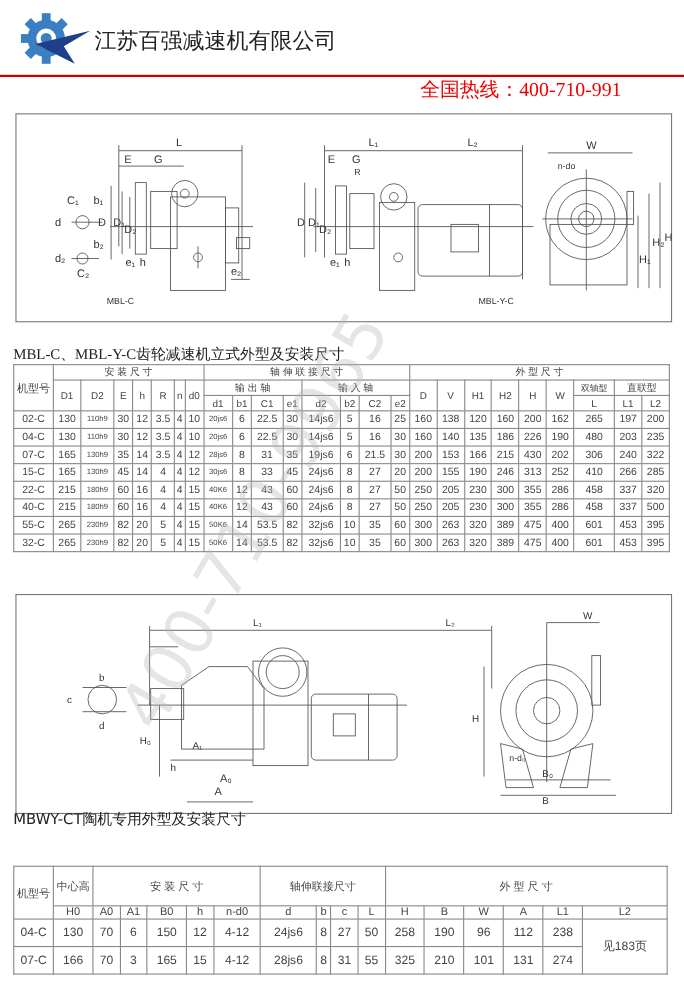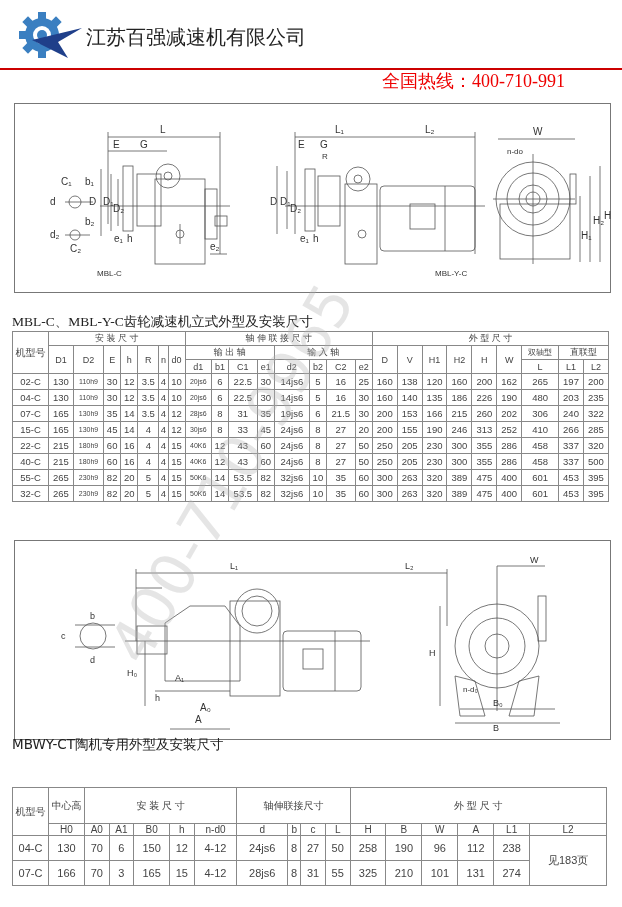--- a/index.html
+++ b/index.html
@@ -252,21 +252,21 @@
         <td>31</td>
         <td>35</td>
         <td>19js6</td>
         <td>6</td>
         <td>21.5</td>
         <td>30</td>
         <td>200</td>
         <td>153</td>
         <td>166</td>
         <td>215</td>
-        <td>260</td>
+        <td>430</td>
         <td>202</td>
         <td>306</td>
         <td>240</td>
         <td>322</td>
       </tr>
       <tr>
         <td>15-C</td>
         <td>165</td>
         <td class="small">130h9</td>
         <td>45</td>

